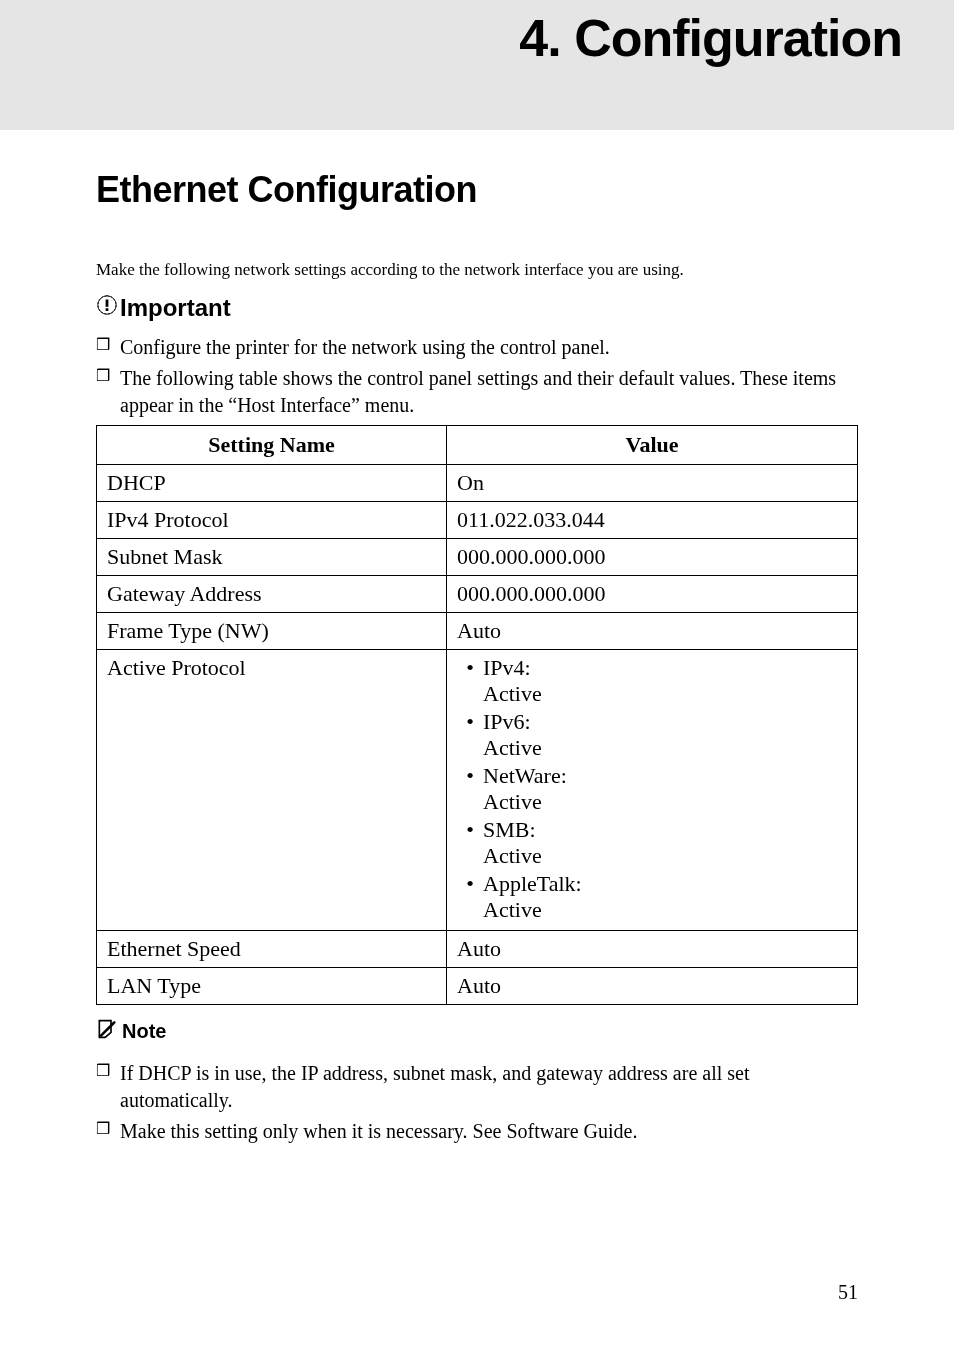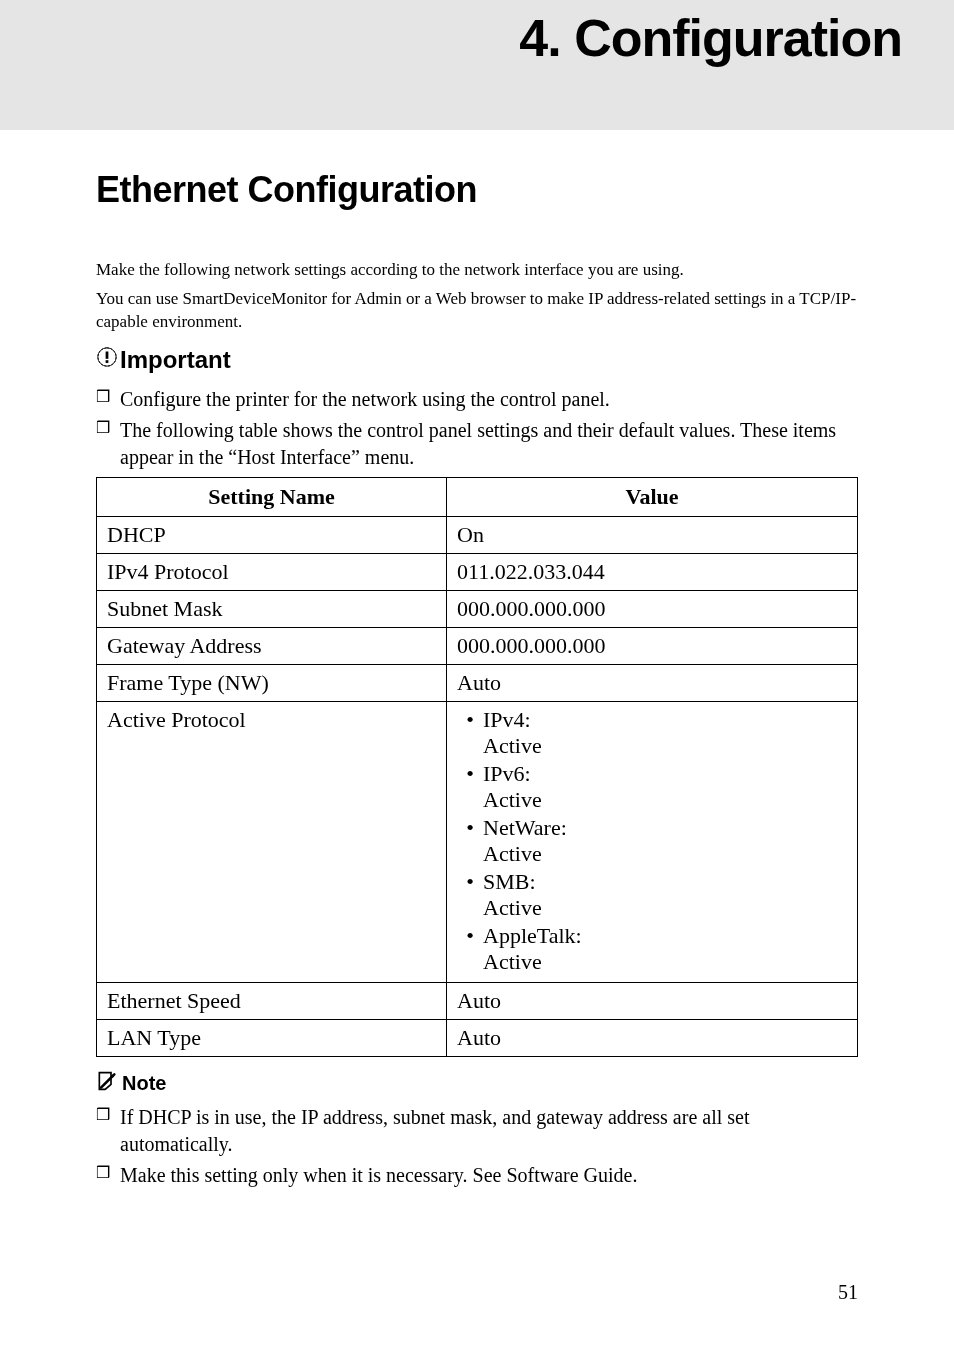--- a/index.html
+++ b/index.html
@@ -58,21 +58,21 @@
     }
     .important-icon {
       display: inline-block;
       margin-right: 2px;
     }
     .note-heading {
       font-family: "Century Gothic", "Avant Garde", Arial, sans-serif;
       font-size: 20px;
       font-weight: bold;
       margin-top: 14px;
-      margin-bottom: 8px;
+      margin-bottom: 16px;
       display: flex;
       align-items: center;
     }
     .note-icon {
       display: inline-block;
       margin-right: 6px;
     }
     .list-item {
       display: flex;
       font-size: 20px;
@@ -137,21 +137,20 @@
 
 <div class="header-bar">
   <div class="chapter-title">4. Configuration</div>
 </div>
 
 <div class="content">
 
   <h1 class="section-title">Ethernet Configuration</h1>
 
   <p class="body-text">Make the following network settings according to the network interface you are using.</p>
-  <p class="body-text">You can use SmartDeviceMonitor for Admin or a Web browser to make IP address-related settings in a TCP/IP-capable environment.</p>
 
   <div class="important-heading">
     <span class="important-icon">
       <svg width="22" height="22" viewBox="0 0 24 24">
         <circle cx="12" cy="12" r="10" fill="none" stroke="#000" stroke-width="1"></circle>
         <path d="M12 2 a10 10 0 0 1 0 20 a10 10 0 0 1 0 -20" fill="none" stroke="#000" stroke-width="1" stroke-dasharray="2,2"></path>
         <rect x="10.5" y="6" width="3" height="8" fill="#000"></rect>
         <rect x="10.5" y="15.5" width="3" height="3" fill="#000"></rect>
       </svg>
     </span>

